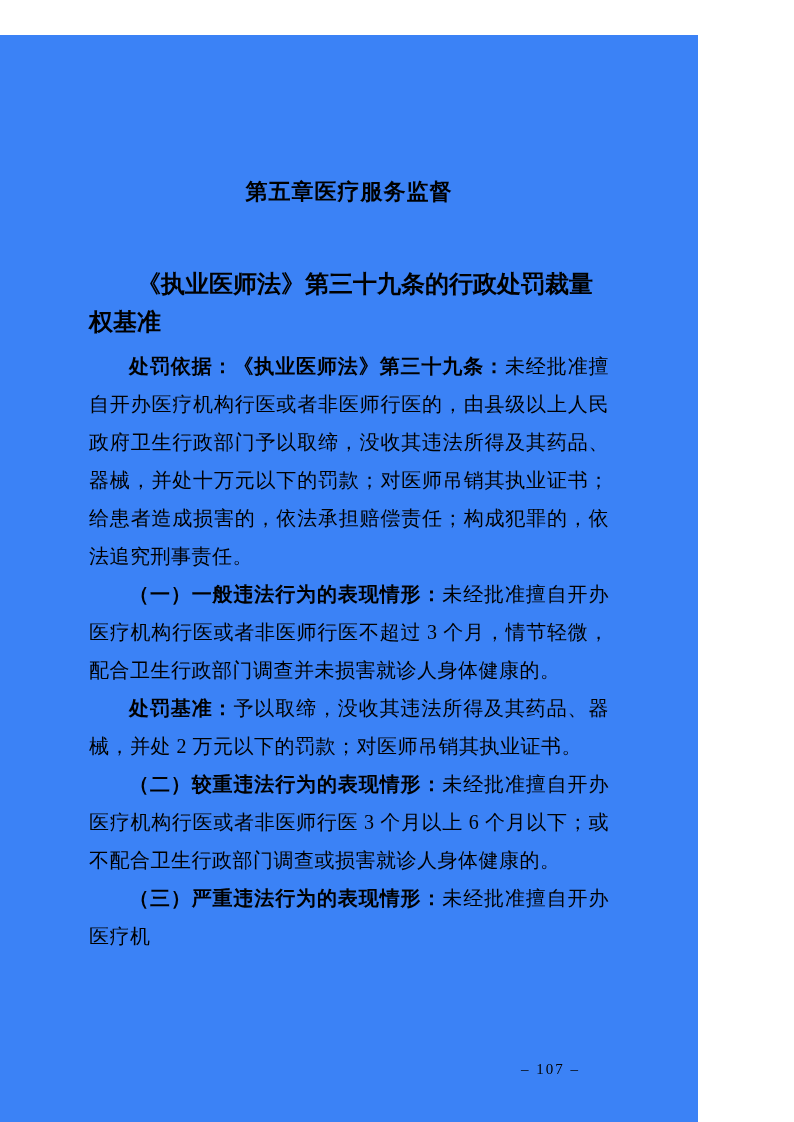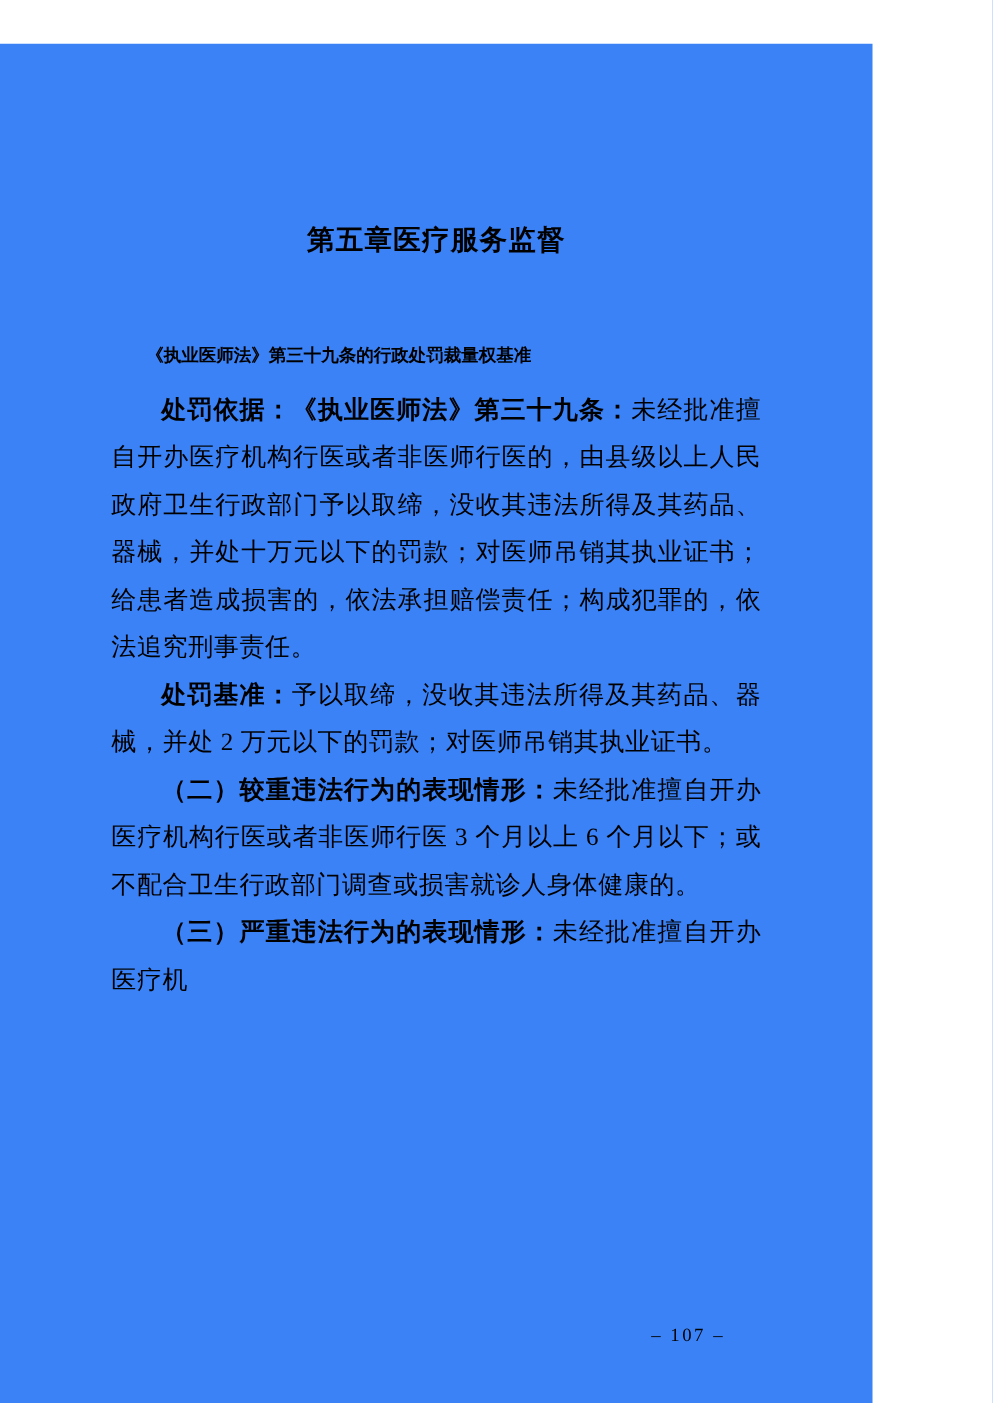--- a/index.html
+++ b/index.html
@@ -34,21 +34,21 @@
     text-align: center;
     font-family: "Liberation Sans", "DejaVu Sans", sans-serif;
     font-size: 20px;
     font-weight: 700;
     letter-spacing: 0.5px;
     margin-bottom: 52px;
   }
 
   .subsection-title {
     font-family: "Liberation Sans", "DejaVu Sans", sans-serif;
-    font-size: 14px;
+    font-size: 24px;
     font-weight: 700;
     text-indent: 2em;
     line-height: 38px;
     margin-bottom: 6px;
   }
 
   .para {
     font-size: 20px;
     line-height: 38px;
     text-align: justify;
@@ -78,20 +78,21 @@
   <div class="content">
     <h1 class="chapter-title">第五章医疗服务监督</h1>
 
 
     <h3 class="subsection-title">《执业医师法》第三十九条的行政处罚裁量权基准</h3>
 
     <div>
   <p class="para"><b class="lead">处罚依据：《执业医师法》第三十九条：</b><span class="rest">未经批准擅自开办医疗机构行医或者非医师行医的，由县级以上人民政府卫生行政部门予以取缔，没收其违法所得及其药品、器械，并处十万元以下的罚款；对医师吊销其执业证书；给患者造成损害的，依法承担赔偿责任；构成犯罪的，依法追究刑事责任。</span></p>
 
 
+  <p class="para"><b class="lead">（一）一般违法行为的表现情形：</b><span class="rest">未经批准擅自开办医疗机构行医或者非医师行医不超过 3 个月，情节轻微，配合卫生行政部门调查并未损害就诊人身体健康的。</span></p>
 
   <p class="para"><b class="lead">处罚基准：</b><span class="rest">予以取缔，没收其违法所得及其药品、器械，并处 2 万元以下的罚款；对医师吊销其执业证书。</span></p>
 
   <p class="para"><b class="lead">（二）较重违法行为的表现情形：</b><span class="rest">未经批准擅自开办医疗机构行医或者非医师行医 3 个月以上 6 个月以下；或不配合卫生行政部门调查或损害就诊人身体健康的。</span></p>
 
 
   <p class="para"><b class="lead">（三）严重违法行为的表现情形：</b><span class="rest">未经批准擅自开办医疗机</span></p>
 </div>
   </div>
 

